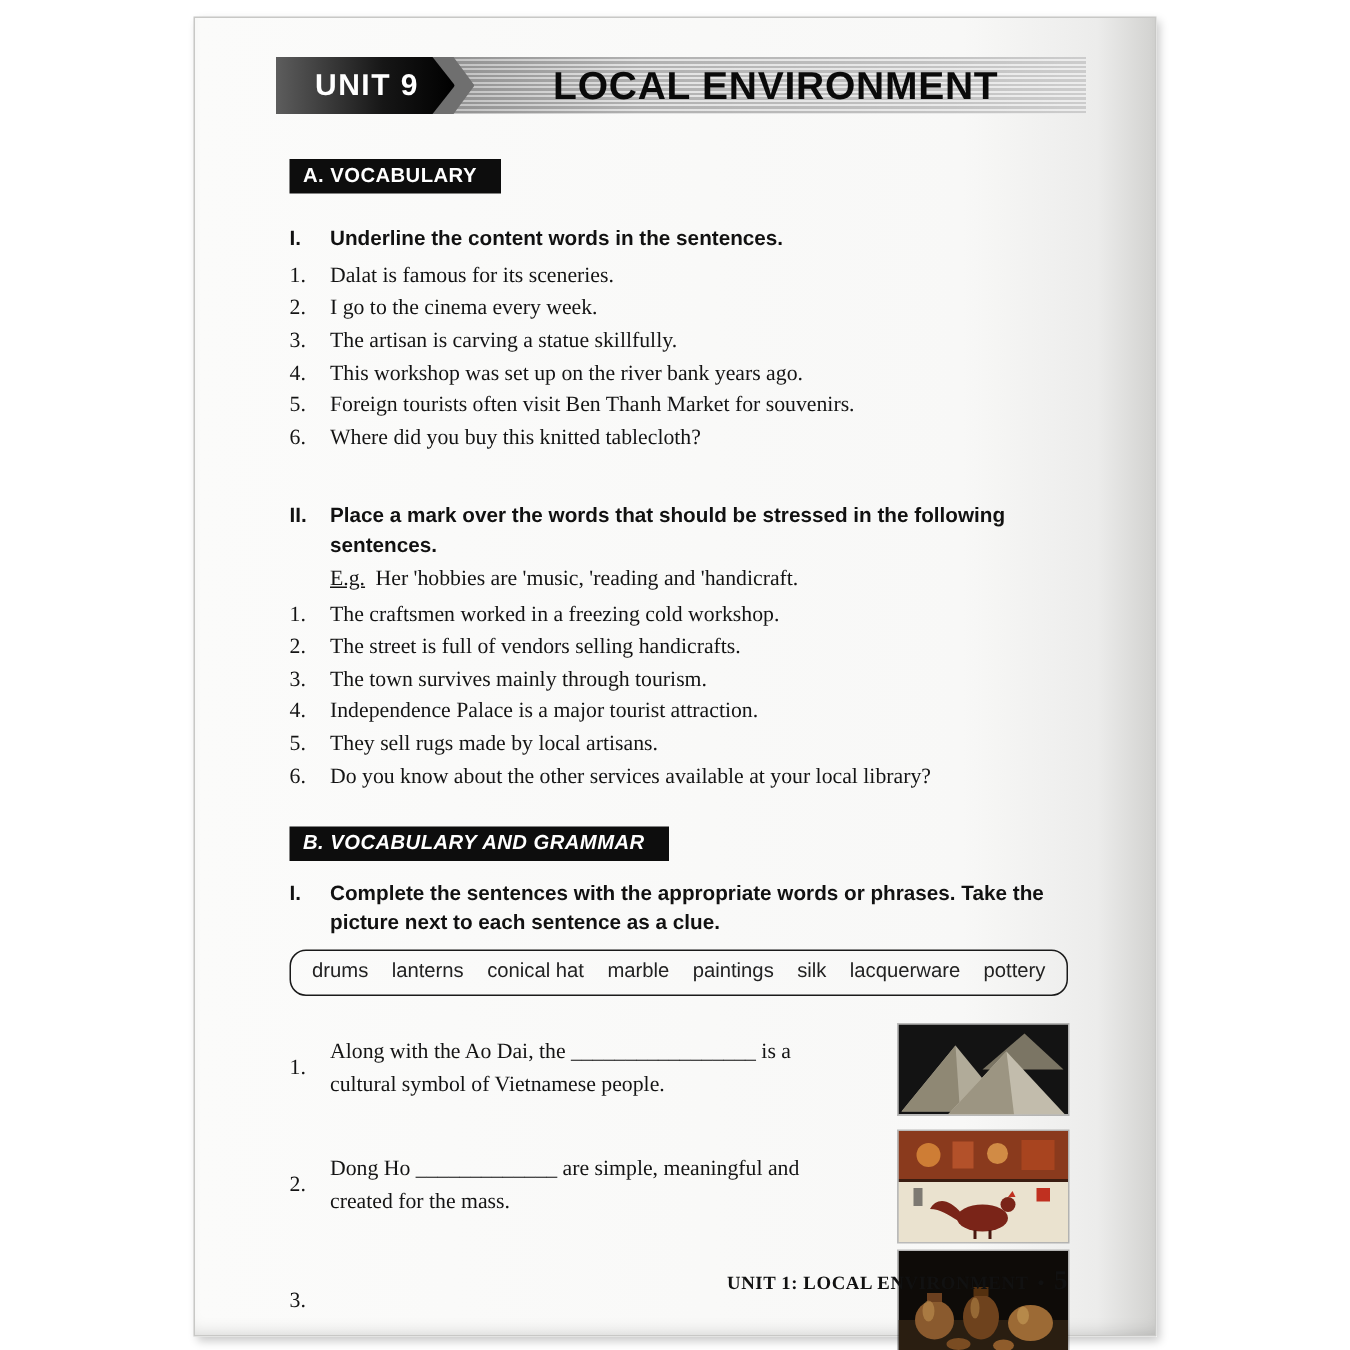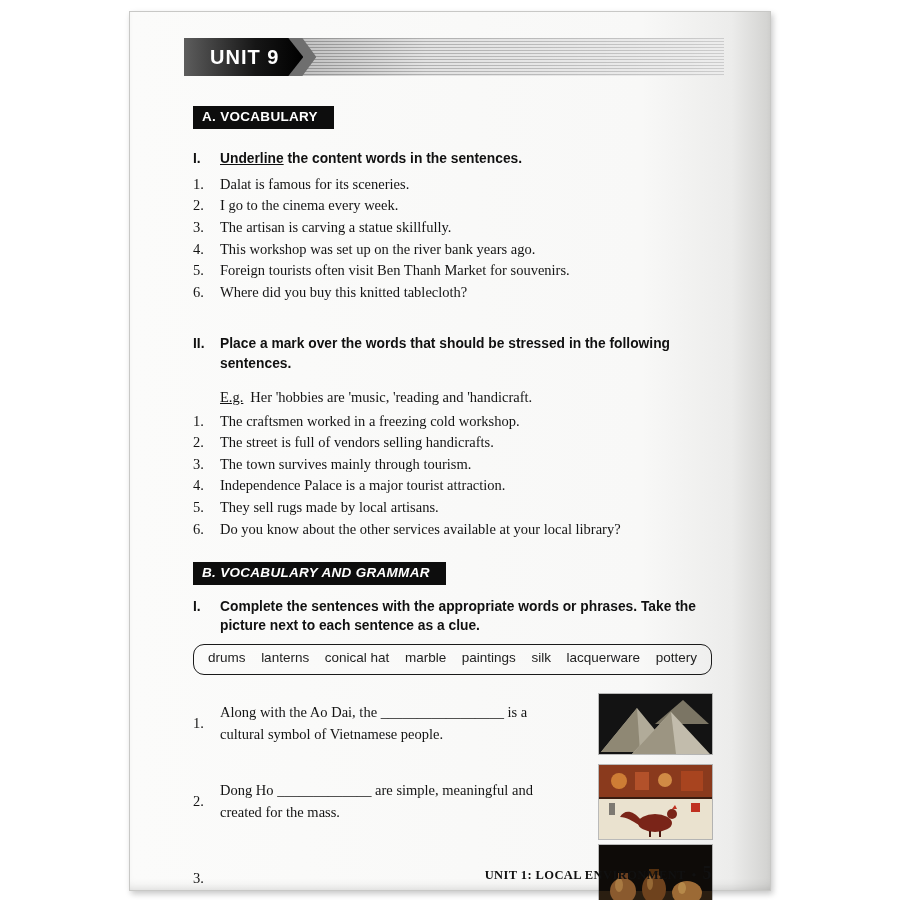--- a/index.html
+++ b/index.html
@@ -62,29 +62,29 @@
   }
   .sec-head-a{margin-top:30px;}
   .sec-head-b{margin-top:22px;font-style:italic;}
   .ex-head{
     display:flex;
     font:700 13.8px/1.4 "Liberation Sans",sans-serif;
     color:#111;
   }
   .ex-head .rn{width:27px;flex:none;}
   .ex-head .instr{flex:1;}
-  .u{text-decoration:underline;}
+  .u{}
   .mt20{margin-top:20px;}
   .mt16{margin-top:31px;}
   .mt12{margin-top:12px;}
   .slist{margin-top:6px;}
   .srow{display:flex;font:400 14.5px/21.6px "Liberation Serif",serif;}
   .srow .n{width:27px;flex:none;}
   .srow .t{flex:1;}
-  .eg{display:flex;font:400 14.5px/21.6px "Liberation Serif",serif;margin-top:14px;}
+  .eg{display:flex;font:400 14.5px/21.6px "Liberation Serif",serif;margin-top:3px;}
   .eg .pad{width:27px;flex:none;}
   .eg .lbl{text-decoration:underline;margin-right:7px;}
   
   .bank{
     margin-top:9px;
     border:1.6px solid #1a1a1a;border-radius:11px;
     padding:3px 14px 5px 14px;
     display:flex;justify-content:space-between;align-items:center;
     font:400 13.5px/1.5 "Liberation Sans",sans-serif;color:#222;
   }
@@ -92,37 +92,38 @@
   .vrow{display:flex;align-items:center;}
   .vrow .n{width:27px;flex:none;font:400 14.5px/21.6px "Liberation Serif",serif;align-self:center;}
   .vrow .t{width:352px;flex:none;font:400 14.5px/21.6px "Liberation Serif",serif;}
   .vrow .sp{flex:1;}
   .photo{flex:none;width:113px;display:block;box-shadow:0 0 0 1px rgba(0,0,0,0.25);}
   .r1{margin-top:19px;}
   .r2{margin-top:11px;}
   .r3{margin-top:6px;}
   
   .footer{
-    position:absolute;right:58px;bottom:8px;
+    position:absolute;right:58px;bottom:28px;
     display:flex;align-items:baseline;gap:6px;
     font:700 12.5px/1 "Liberation Serif",serif;
     letter-spacing:0.4px;color:#111;margin-left:32px;
   }
   .footer .pg{font-size:18px;}
 </style>
 </head>
 <body>
 
 <div class="page">
 
   <div class="banner">
     <div class="unit-tab">
       <span>UNIT 9</span>
     </div>
     <div class="chevron"></div>
+    <div class="banner-title">LOCAL ENVIRONMENT</div>
   </div>
 
   <div class="content">
 
     
     <div class="sec-head sec-head-a">A. VOCABULARY</div>
 
     <div class="ex-head mt20">
       <span class="rn">I.</span>
       <span class="instr"><span class="u">Underline</span><span> the content words in the sentences.</span></span>

